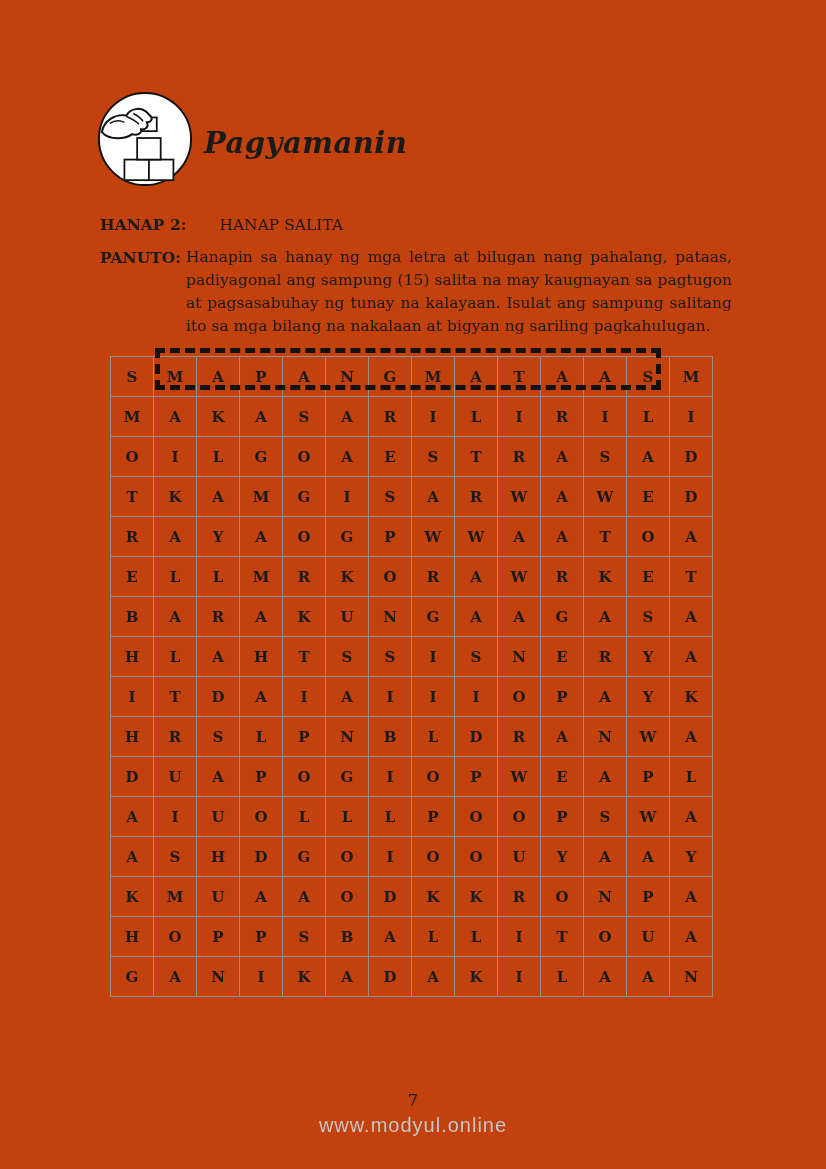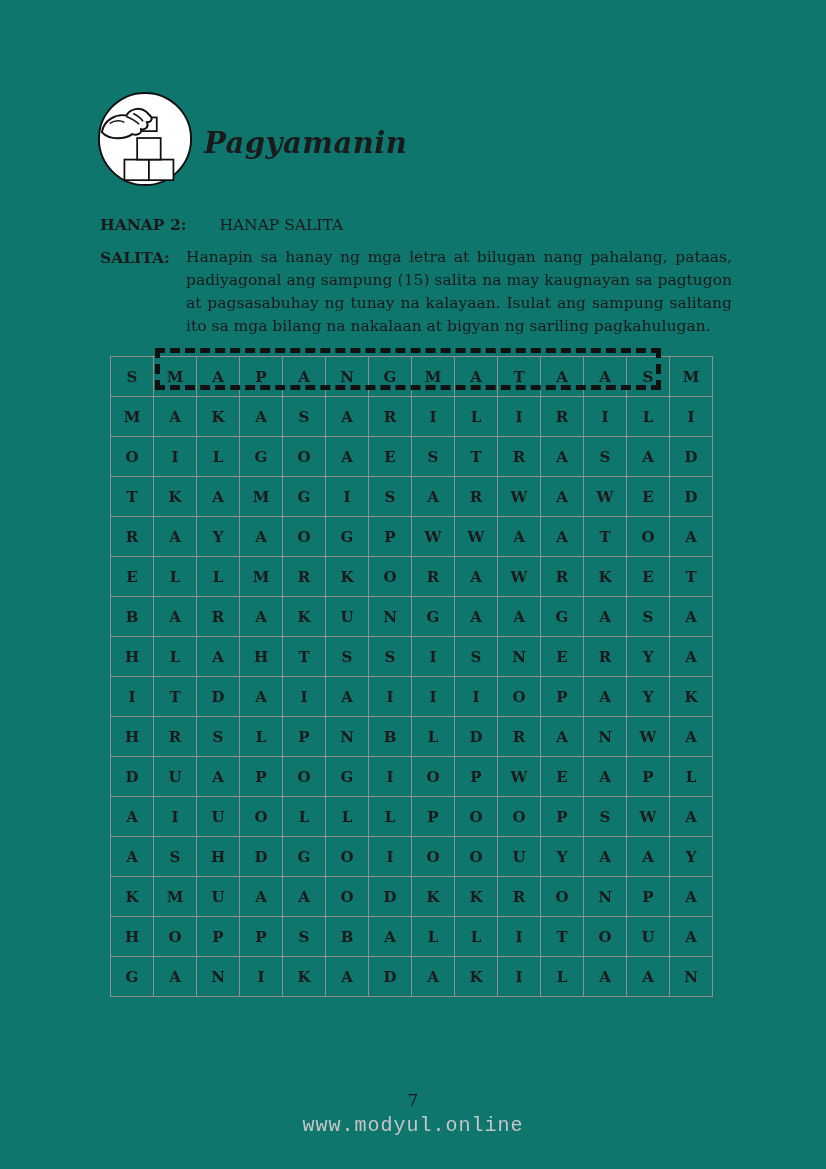--- a/index.html
+++ b/index.html
@@ -1,21 +1,21 @@
 <!DOCTYPE html>
 <html><head>
 <meta charset="utf-8">
 <style>
   html, body { margin: 0; padding: 0; background: #e8e8e8; }
   .page {
     position: relative;
     width: 826px;
     height: 1169px;
     margin: 0 auto;
-    background: #0f766e;
+    background: #c2410c;
     font-family: "DejaVu Serif", "Liberation Serif", serif;
     color: #1a1a1a;
     overflow: hidden;
   }
   .icon-wrap {
     position: absolute;
     left: 96px;
     top: 90px;
     width: 98px;
     height: 98px;
@@ -90,21 +90,21 @@
     text-align: center;
     font-size: 17px;
   }
   .watermark {
     position: absolute;
     left: 0;
     top: 1114px;
     width: 100%;
     text-align: center;
     font-size: 20px;
-    font-family: Liberation Mono, monospace;
+    font-family: Liberation Sans, sans-serif;
     color: #c6c6c6;
     letter-spacing: 1px;
   }
 </style>
 </head>
 <body>
 
 <div class="page">
 
   <div class="icon-wrap">
@@ -126,21 +126,21 @@
   </div>
 
   <div class="section-title">Pagyamanin</div>
 
   <div class="gawain-line">
     <span class="gawain-label">HANAP 2:</span>
     <span class="gawain-name">HANAP SALITA</span>
   </div>
 
   <div class="panuto-row">
-    <div class="panuto-label">SALITA:</div>
+    <div class="panuto-label">PANUTO:</div>
     <div class="panuto-text">Hanapin sa hanay ng mga letra at bilugan nang pahalang, pataas, padiyagonal ang sampung (15) salita na may kaugnayan sa pagtugon at pagsasabuhay ng tunay na kalayaan. Isulat ang sampung salitang ito sa mga bilang na nakalaan at bigyan ng sariling pagkahulugan.</div>
   </div>
 
   <div class="grid-wrap">
     <table class="word-grid">
       <tbody>
           <tr>
             <td>S</td>
             <td>M</td>
             <td>A</td>

